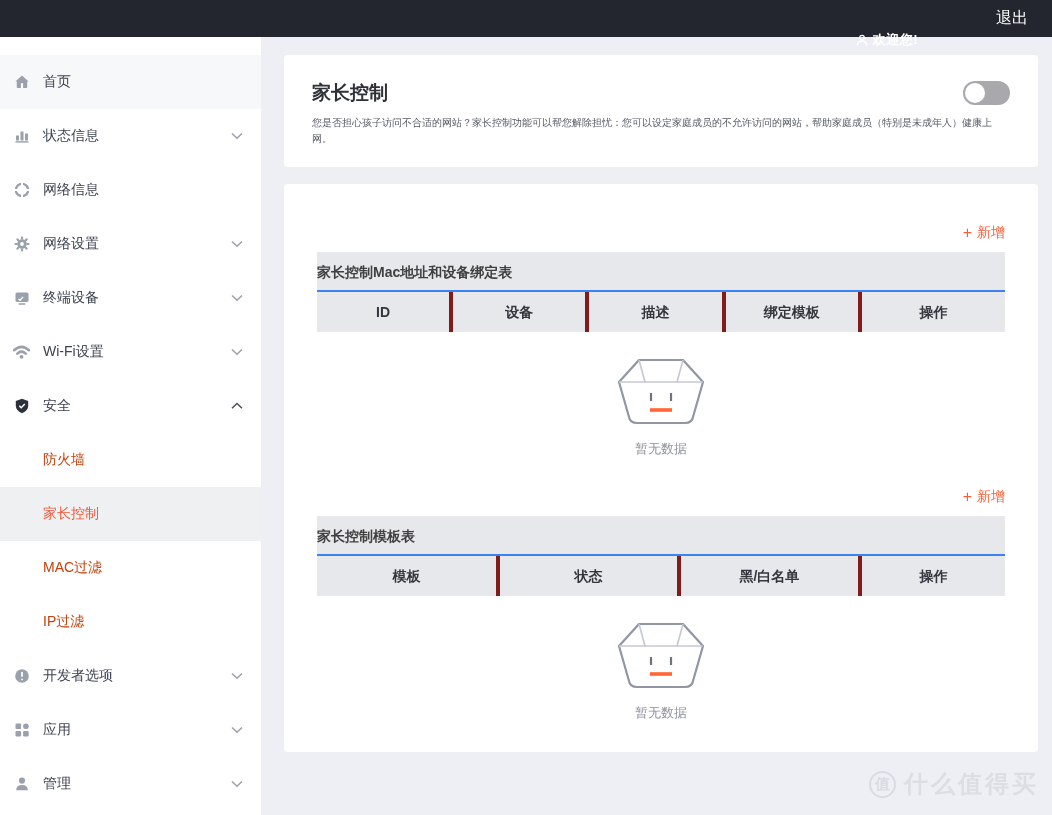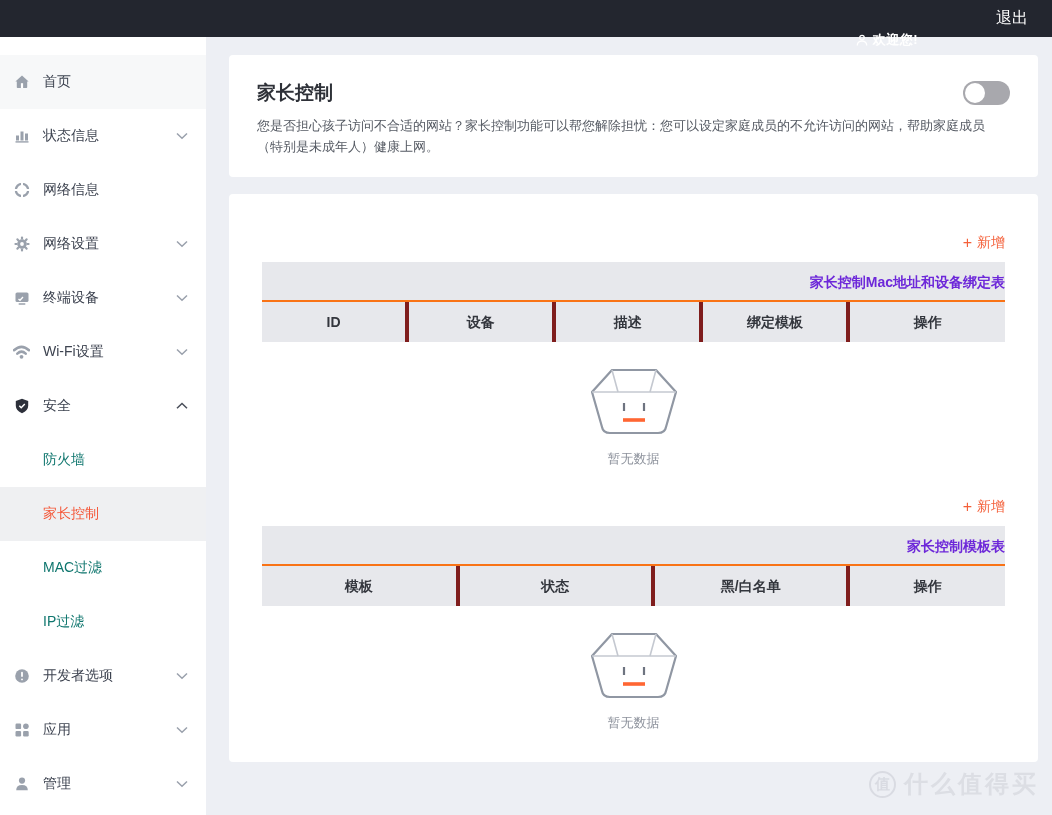--- a/index.html
+++ b/index.html
@@ -10,51 +10,51 @@
   .topbar { height:37px; background:#23262f; display:flex; align-items:center;
     justify-content:flex-end; color:#fff; }
   .welcome { display:flex; align-items:center; gap:5px; font-size:13px;
     font-weight:bold; letter-spacing:.5px;margin-top:43px; }
   .logout { font-size:16px; margin-left:78px; margin-right:24px; cursor:pointer; }
 
   
   .layout { display:flex; height:778px; }
 
   
-  .sidebar { width:206px; background:#fff; padding-top:18px; flex:none; }
+  .sidebar { width:261px; background:#fff; padding-top:18px; flex:none; }
   .nav-item { height:54px; display:flex; align-items:center;
     padding:0 18px 0 13px; font-size:14px; color:#3d4350; cursor:pointer; }
   .nav-item .ic { width:17px; height:17px; margin-right:13px; flex:none;
     display:flex; align-items:center; justify-content:center; }
   .nav-item .chev { margin-left:auto; display:flex; }
   .nav-item.highlight { background:#f7f8f9; }
   .sub-item { height:54px; display:flex; align-items:center; padding-left:43px;
-    font-size:14px; color:#0f766e; cursor:pointer; }
+    font-size:14px; color:#c2410c; cursor:pointer; }
   .sub-item.active { background:#eff0f2; color:#f4583a; }
 
   
   .main { flex:1; padding:18px 14px 0 23px; position:relative; }
   .card { background:#fff; border-radius:4px; }
   .card1 { padding:25px 28px 20px; }
   .card1-head { display:flex; align-items:center; justify-content:space-between; }
   .page-title { font-size:19px; color:#2e3138; }
   .toggle { width:47px; height:24px; border-radius:12px; background:#a8a8ad;
     position:relative; cursor:pointer; flex:none; }
   .toggle .knob { position:absolute; left:2px; top:2px; width:20px; height:20px;
     border-radius:50%; background:#fff; }
-  .desc { margin-top:9px; font-size:13px; color:#5a5e66; line-height:1.62;
+  .desc { margin-top:9px; font-size:10px; color:#5a5e66; line-height:1.62;
     color:#555a63; }
 
   .card2 { margin-top:17px; padding:40px 33px 30px; min-height:553px; }
   .add-row { text-align:right; margin-bottom:10px; }
   .add-link { color:#f4603a; font-size:14px; cursor:pointer; display:inline-flex;
     align-items:center; gap:5px; }
   .add-link .plus { font-size:16px; line-height:1; font-weight:400; }
-  .tbl-caption { background:#e7e8ec; height:40px; line-height:40px; text-align:right;
-    font-weight:bold; font-size:14px; color:#6d28d9; border-bottom:2px solid #f97316; }
+  .tbl-caption { background:#e7e8ec; height:40px; line-height:40px; text-align:left;
+    font-weight:bold; font-size:14px; color:#404040; border-bottom:2px solid #3b82f6; }
   .tbl-head { display:flex; }
   .tbl-head .th { background:#e7e8ec; height:40px; line-height:40px; text-align:center;
     font-weight:bold; font-size:14px; color:#33363d; border-right:4px solid #7f1d1d; }
   .tbl-head .th:last-child { border-right:none; }
   .t1-c { width:19.8%; } .t1-last { width:20.8%; }
   .t2-c1 { width:26.6%; } .t2-c { width:26.3%; } .t2-last { width:20.8%; }
   .empty { text-align:center; padding:24px 0 0; }
   .empty-text { margin-top:8px; font-size:13px; color:#8d929c; }
   .section2 { margin-top:30px; }
 

